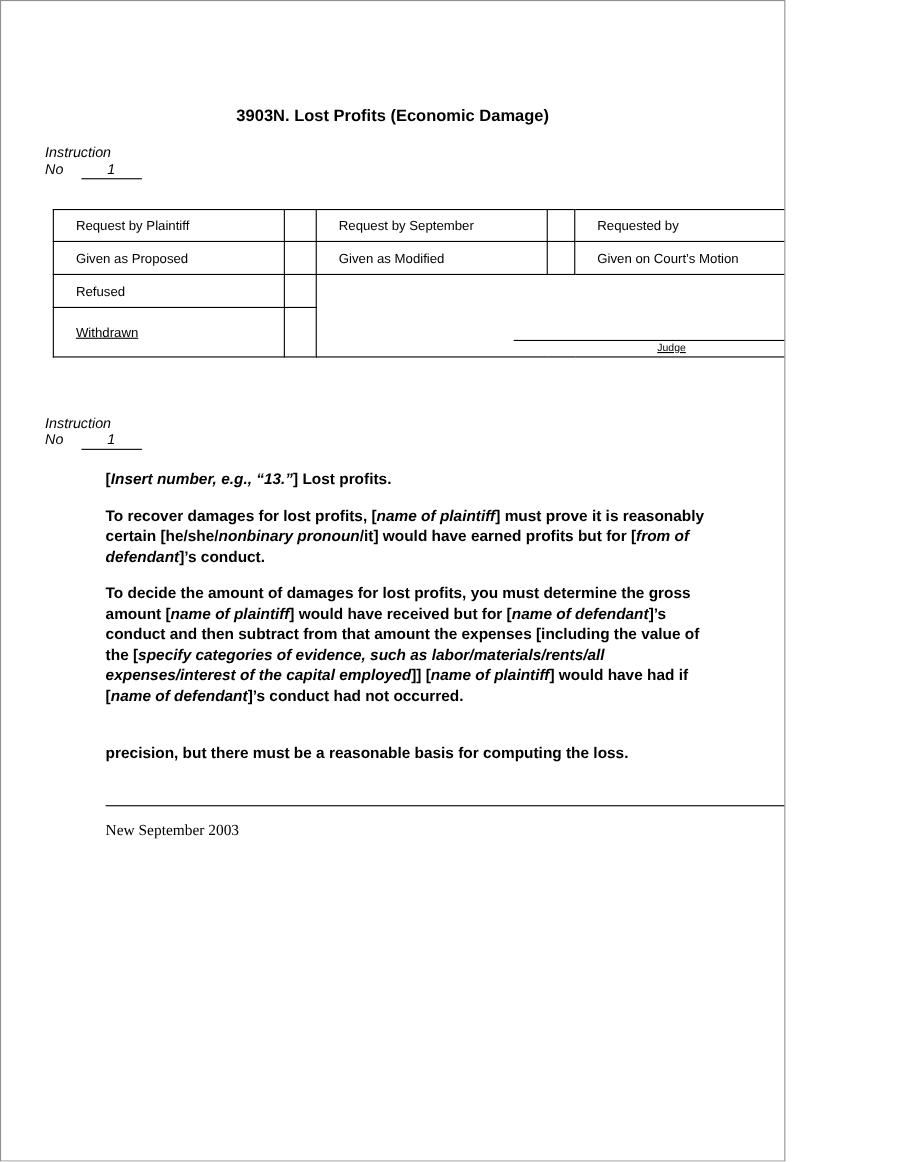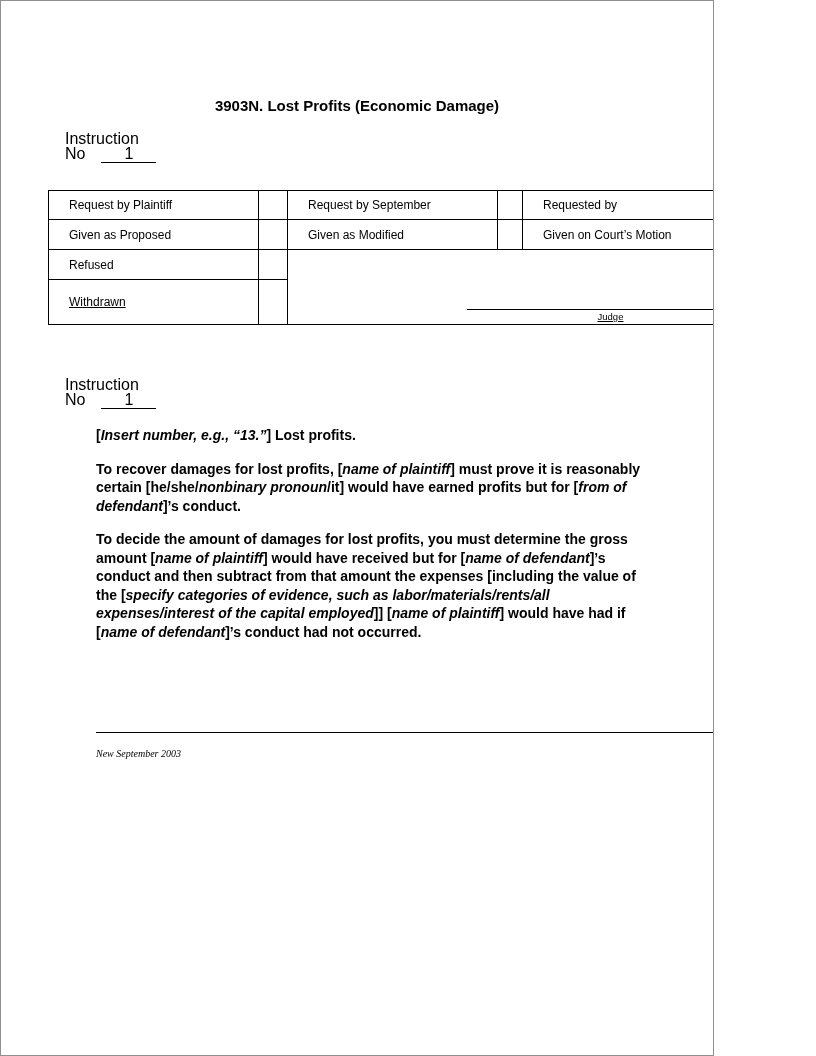--- a/index.html
+++ b/index.html
@@ -24,23 +24,24 @@
     left: 0;
     right: 0;
     margin: 0;
     text-align: center;
     font-size: 15px;
     font-weight: bold;
     font-family: "Liberation Sans", sans-serif;
   }
   .inst-block {
     position: absolute;
-    left: 64px;
-    font-size: 16px;
+    left: 40px;
+    font-size: 13px;
     line-height: 15px;
+    font-style: italic;
   }
   .inst-1 { top: 130px; }
   .inst-2 { top: 376px; }
   .inst-underline {
     display: inline-block;
     width: 55px;
     margin-left: 16px;
     text-align: center;
     border-bottom: 1px solid #000;
     padding-bottom: 1px;
@@ -107,22 +108,21 @@
     top: 731px;
     width: 643px;
     height: 0;
     border-top: 1px solid #000;
   }
   .footer-note {
     position: absolute;
     left: 95px;
     top: 747px;
     font-family: "Liberation Serif", serif;
-    font-style: italic;
-    font-size: 10px;
+    font-size: 14px;
   }
 </style>
 </head>
 <body>
 
 <div class="page">
 
   <h1 class="title">3903N. Lost Profits (Economic Damage)</h1>
 
   <div class="inst-block inst-1">
@@ -179,19 +179,19 @@
     <div>Instruction</div>
     <div>
       <span>No</span><span class="inst-underline">1</span>
     </div>
   </div>
 
   <div class="body-text">
     <p><span>[</span><i>Insert number, e.g., “13.”</i><span>] Lost profits.</span></p>
     <p><span>To recover damages for lost profits, [</span><i>name of plaintiff</i><span>] must prove it is reasonably</span><br><span>certain [he/she/</span><i>nonbinary pronoun</i><span>/it] would have earned profits but for [</span><i>from of</i><br><i>defendant</i><span>]’s conduct.</span></p>
     <p><span>To decide the amount of damages for lost profits, you must determine the gross</span><br><span>amount [</span><i>name of plaintiff</i><span>] would have received but for [</span><i>name of defendant</i><span>]’s</span><br><span>conduct and then subtract from that amount the expenses [including the value of</span><br><span>the [</span><i>specify categories of evidence, such as labor/materials/rents/all</i><br><i>expenses/interest of the capital employed</i><span>]] [</span><i>name of plaintiff</i><span>] would have had if</span><br><span>[</span><i>name of defendant</i><span>]’s conduct had not occurred.</span></p>
-    <p><br></p>
+    <p><br><span>precision, but there must be a reasonable basis for computing the loss.</span></p>
   </div>
 
   <div class="footer-rule"></div>
   <div class="footer-note">New September 2003</div>
 
 </div>
 
 </body></html>

